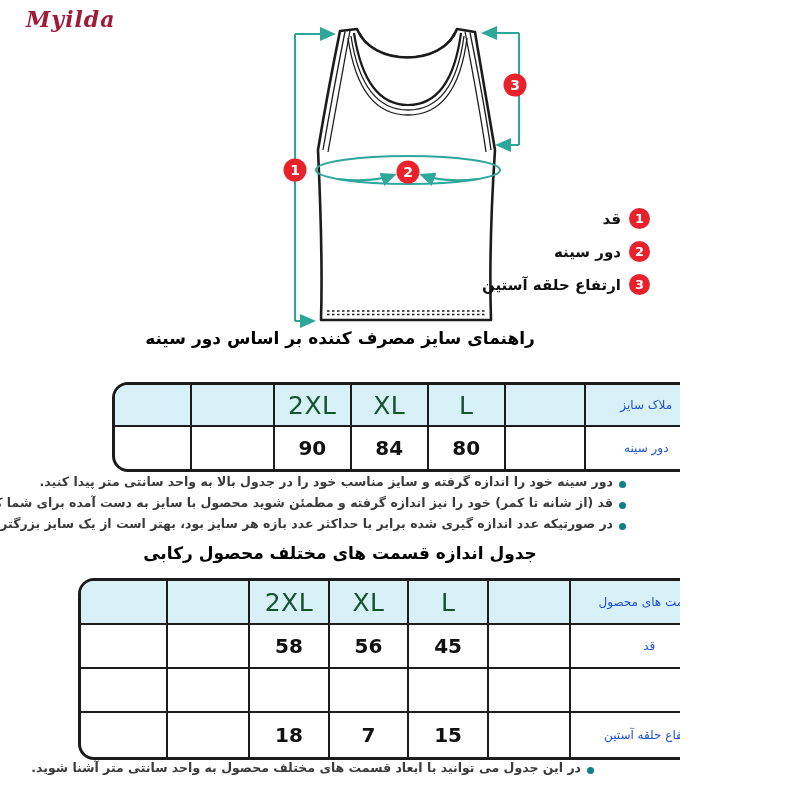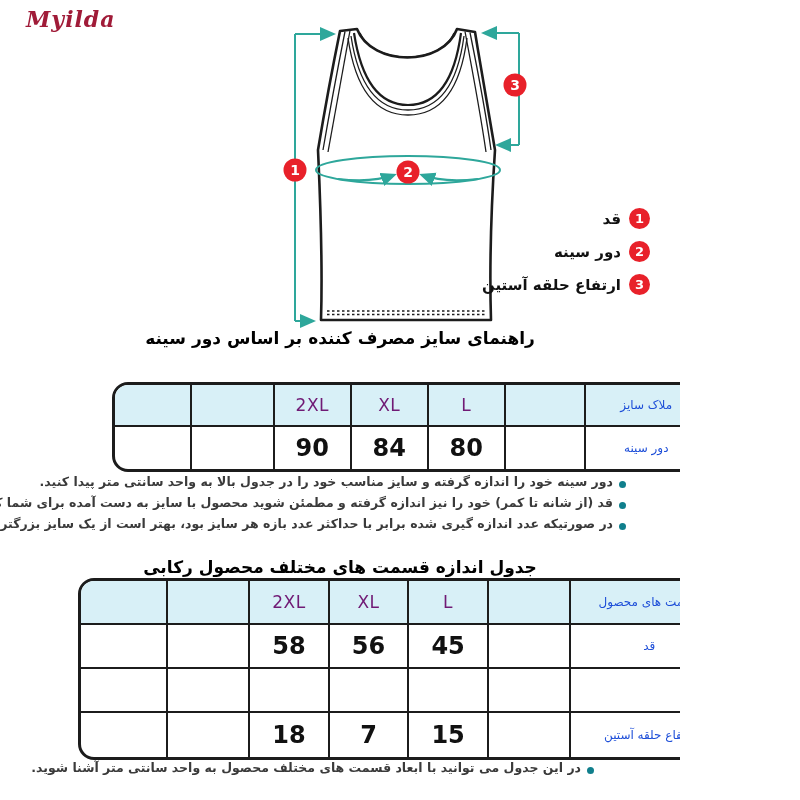--- a/index.html
+++ b/index.html
@@ -16,36 +16,36 @@
   
   .legend{position:absolute;top:202px;right:30px;}
   .lrow{display:flex;direction:rtl;align-items:center;height:33px;}
   .badge{width:21px;height:21px;border-radius:50%;background:#e8212a;color:#fff;font-weight:bold;
          font-size:13px;display:flex;align-items:center;justify-content:center;margin-left:8px;flex-shrink:0;}
   .llabel{font-size:15px;font-weight:bold;color:#111;white-space:nowrap;}
 
   
   .title{position:absolute;left:0;width:100%;text-align:center;font-weight:bold;font-size:17px;color:#000;direction:rtl;}
   .t1{top:328px;}
-  .t2{top:557px;}
+  .t2{top:543px;}
 
   
   .tbl{position:absolute;display:grid;border:3px solid #1c1c1c;border-radius:16px;overflow:hidden;background:#fff;}
   .tbl .c{display:flex;align-items:center;justify-content:center;
           border-right:2px solid #1c1c1c;border-bottom:2px solid #1c1c1c;}
   .tbl .c:nth-child(7n){border-right:0;}
   .tbl1{left:112px;top:382px;width:592px;height:84px;
         grid-template-columns:13% 14% 13% 13% 13% 13.5% 20.5%;grid-template-rows:1fr 1fr;}
   .tbl1 .c:nth-child(n+8){border-bottom:0;}
   .tbl2{left:78px;top:578px;width:647px;height:176px;
         grid-template-columns:13.4% 12.7% 12.4% 12.2% 12.4% 12.6% 24.3%;grid-template-rows:repeat(4,1fr);}
   .tbl2 .c:nth-child(n+22){border-bottom:0;}
   .hr{background:#d8f0f7;}
-  .sz{color:#701a75;font-size:17px;letter-spacing:0.5px;}
-  .val{font-size:24px;font-weight:bold;color:#111;}
+  .sz{color:#14532d;font-size:25px;letter-spacing:0.5px;}
+  .val{font-size:20px;font-weight:bold;color:#111;}
   .lbl{font-size:12px;color:#1d4ed8;direction:rtl;white-space:nowrap;}
 
   
   .notes{position:absolute;top:474px;right:54px;direction:rtl;text-align:right;}
   .note{display:flex;direction:rtl;align-items:center;margin-bottom:5px;white-space:nowrap;}
   .dot{width:7px;height:7px;border-radius:50%;background:#107f8c;display:inline-block;
        margin-left:6px;margin-top:5px;flex-shrink:0;}
   .ntext{font-size:12.5px;font-weight:bold;color:#3a3a3a;line-height:16px;}
   .footer-note{position:absolute;top:760px;right:86px;direction:rtl;text-align:right;}
 </style>

